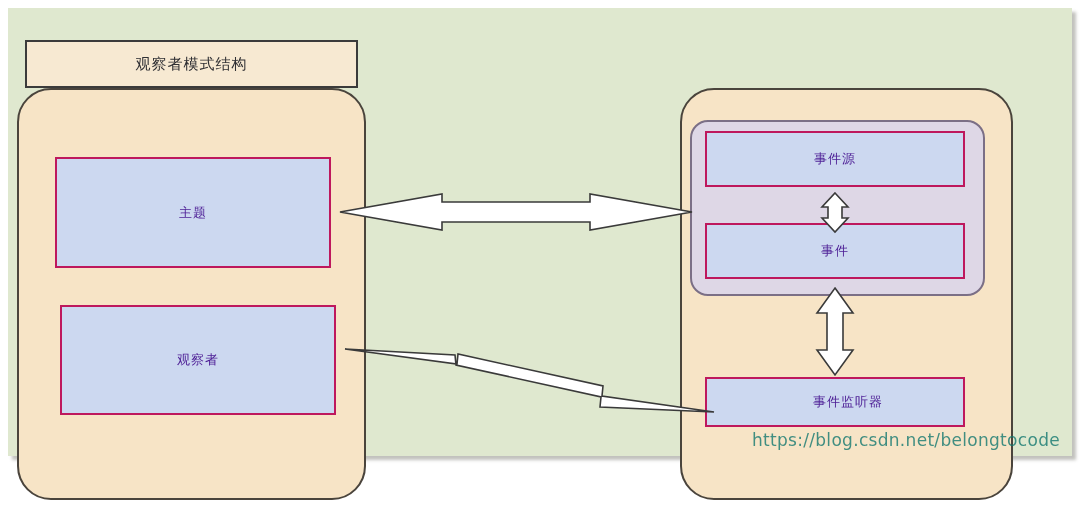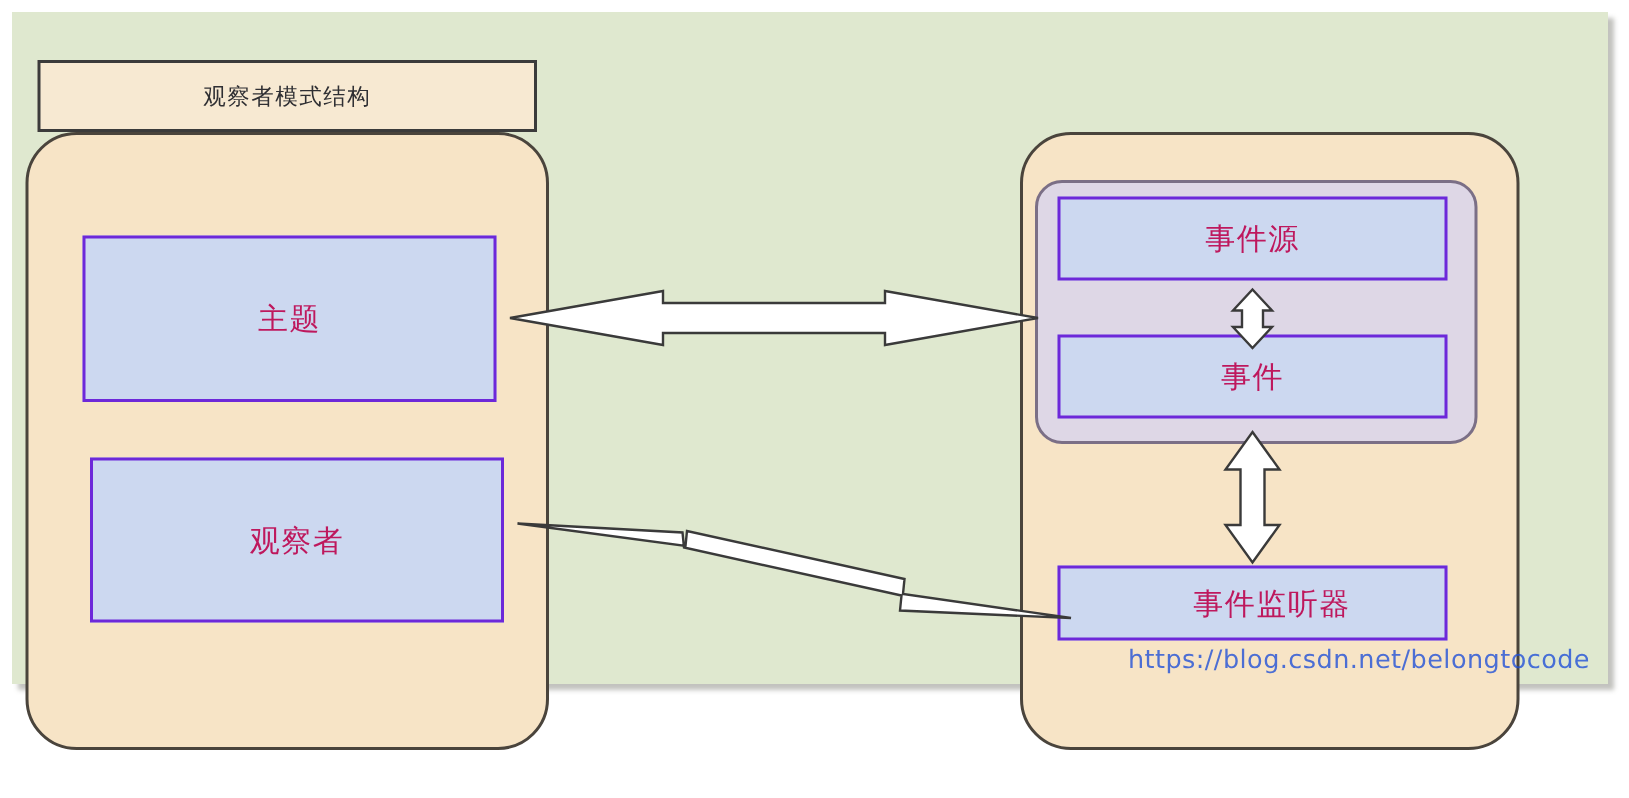--- a/index.html
+++ b/index.html
@@ -62,26 +62,26 @@
     background: #ded7e6;
     border: 2px solid #7b6f86;
     border-radius: 18px;
     box-sizing: border-box;
   }
 
   
   .node {
     position: absolute;
     background: #ccd8f0;
-    border: 2px solid #6d28d9;
+    border: 2px solid #be185d;
     display: flex;
     align-items: center;
     justify-content: center;
-    color: #be185d;
-    font-size: 20px;
+    color: #4c1d95;
+    font-size: 13px;
     letter-spacing: 1px;
     box-sizing: border-box;
   }
   #node-subject   { left: 47px;  top: 149px; width: 276px; height: 111px; }
   #node-observer  { left: 52px;  top: 297px; width: 276px; height: 110px; }
   #node-source    { left: 697px; top: 123px; width: 260px; height: 56px; }
   #node-event     { left: 697px; top: 215px; width: 260px; height: 56px; text-align: center; }
   #node-listener  { left: 697px; top: 369px; width: 260px; height: 50px; padding-left: 26px; }
 
   
@@ -97,21 +97,21 @@
     stroke: #3a3a3a;
     stroke-width: 1.6;
     stroke-linejoin: miter;
   }
 
   
   #watermark {
     position: absolute;
     right: 12px;
     bottom: 6px;
-    color: #1d4ed8;
+    color: #0f766e;
     opacity: 0.78;
     font-size: 17px;
     letter-spacing: 0.3px;
     white-space: nowrap;
     font-family: "DejaVu Sans", "Liberation Sans", sans-serif;
   }
 </style>
 </head>
 <body>
 

